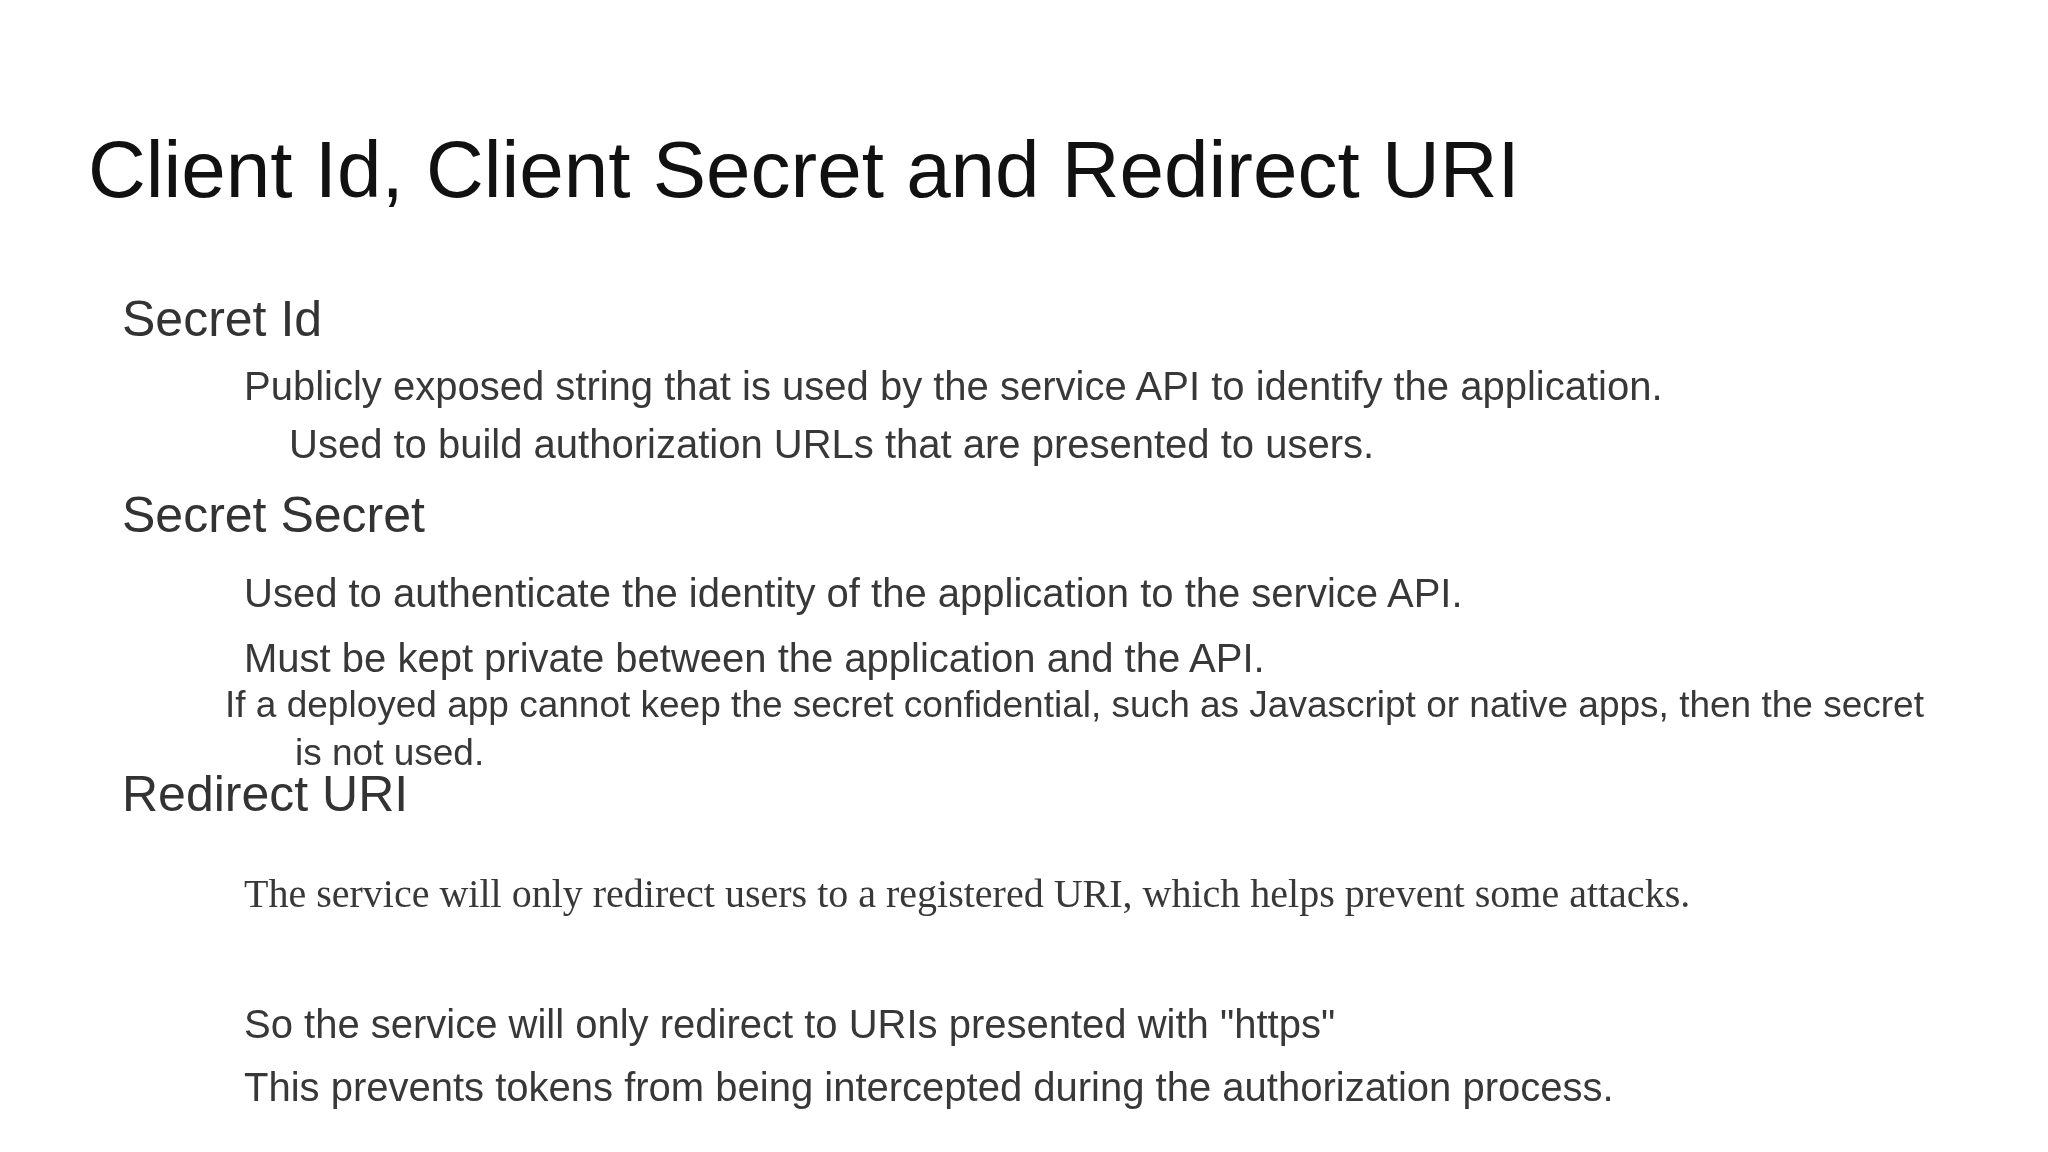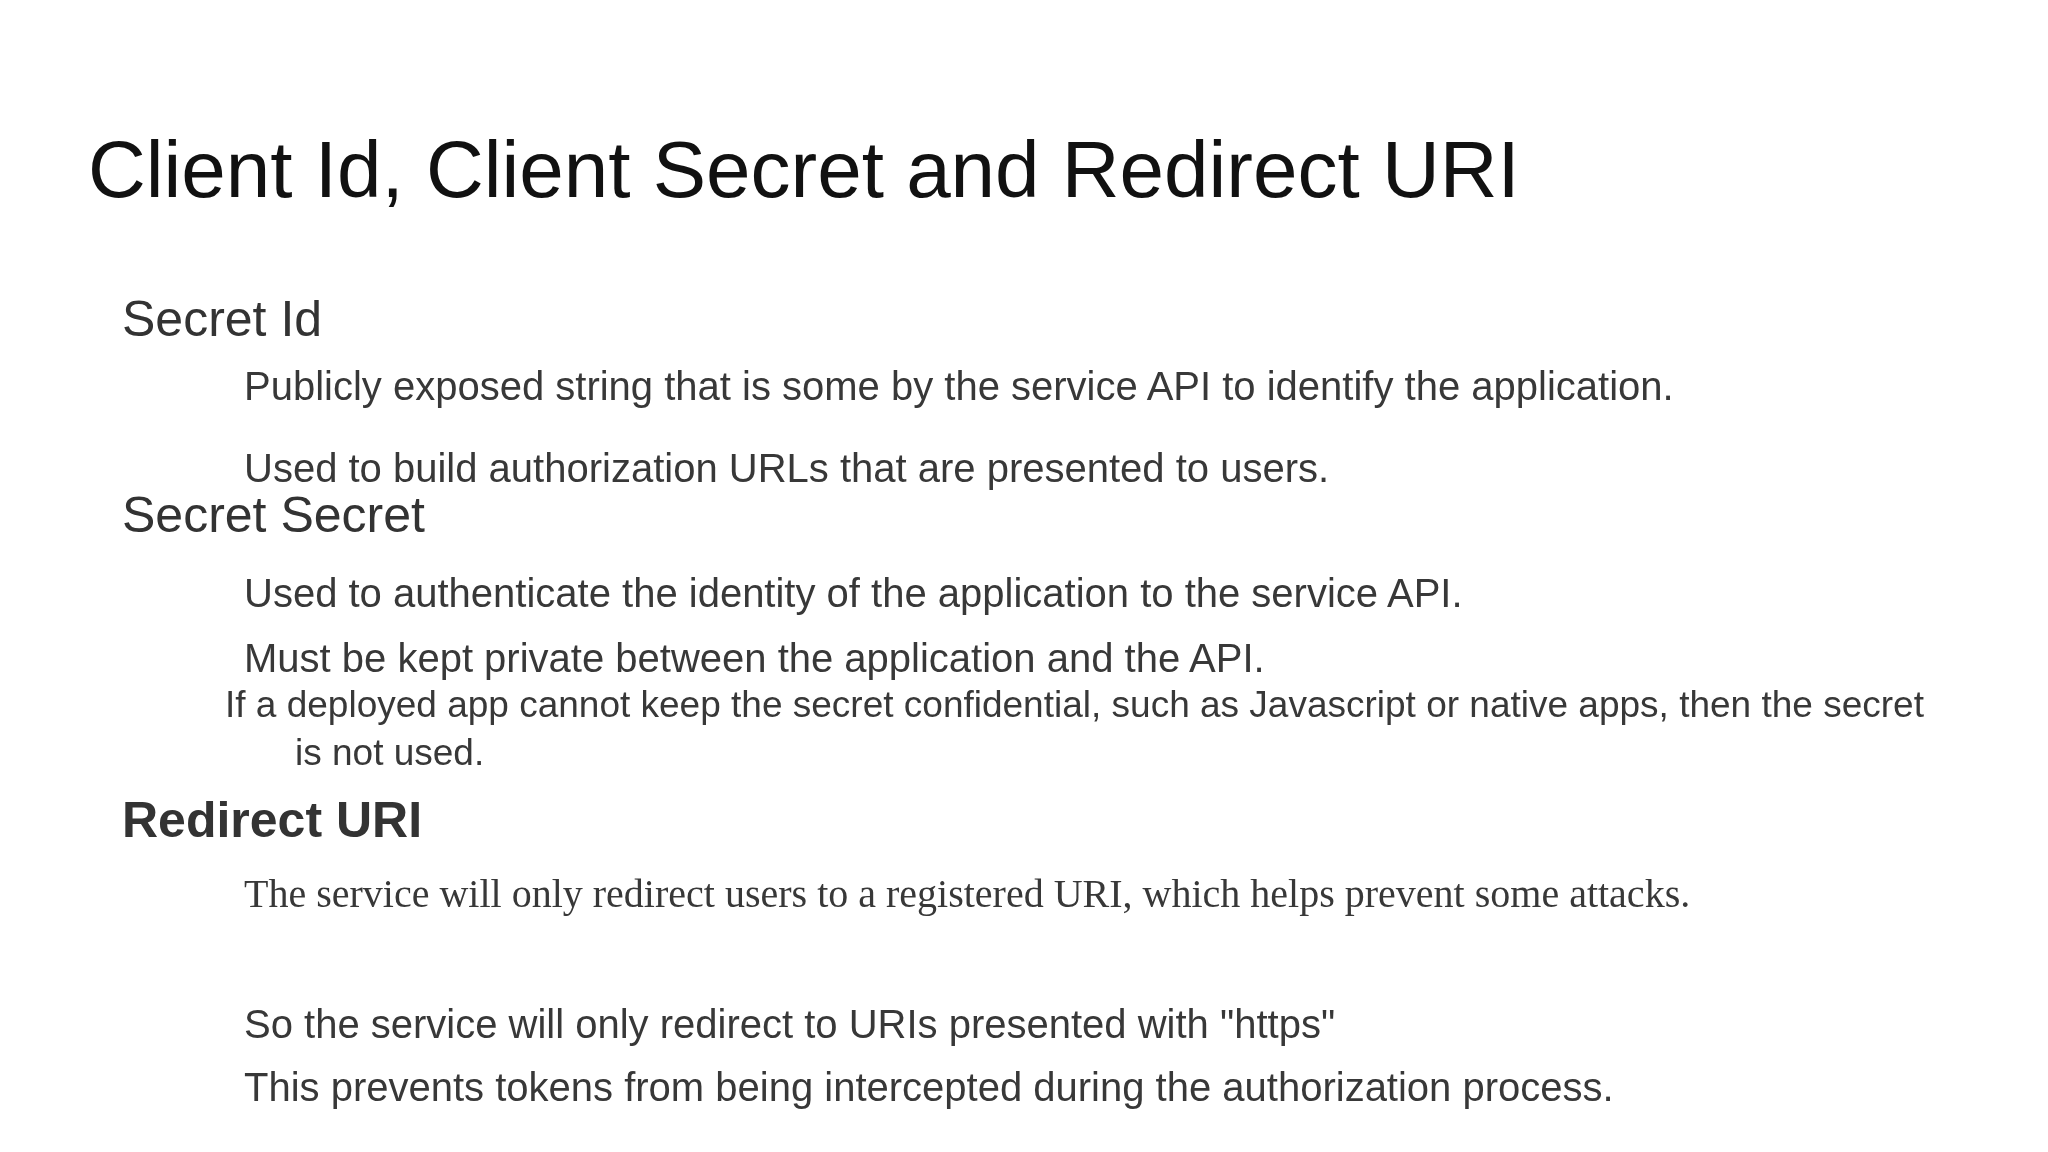--- a/index.html
+++ b/index.html
@@ -35,29 +35,29 @@
     letter-spacing: 0;
   }
   .section-heading {
     left: 122px;
     font-size: 50px;
     line-height: 60px;
     color: var(--heading, #333333);
   }
   .heading-client-id     { top: 289px; }
   .heading-client-secret { top: 485px; }
-  .heading-redirect-uri  { top: 790px; font-weight: bold; }
+  .heading-redirect-uri  { top: 764px; }
   .bullet {
     left: 244px;
     font-size: 40px;
     line-height: 48px;
     color: var(--body, #383838);
   }
   .b-publicly      { top: 362px; }
-  .b-used-build    { top: 444px; }
+  .b-used-build    { top: 420px; margin-left: 45px; }
   .b-used-auth     { top: 569px; }
   .b-must-kept     { top: 634px; }
   .b-the-service   { top: 870px; font-family: Liberation Serif, serif; }
   .b-any-http      { top: 935px; }
   .b-so-service    { top: 1000px; }
   .b-this-prevents { top: 1063px; }
   .note {
     position: absolute;
     left: 295px;
     top: 681px;
@@ -72,21 +72,21 @@
 </style>
 </head>
 <body>
 
 <div class="slide">
 
   <h1 class="line slide-title">Client Id, Client Secret and Redirect URI</h1>
 
   <h2 class="line section-heading heading-client-id">Secret Id</h2>
 
-  <p class="line bullet b-publicly">Publicly exposed string that is some by the service API to identify the application.</p>
+  <p class="line bullet b-publicly">Publicly exposed string that is used by the service API to identify the application.</p>
 
   <p class="line bullet b-used-build">Used to build authorization URLs that are presented to users.</p>
 
   <h2 class="line section-heading heading-client-secret">Secret Secret</h2>
 
   <p class="line bullet b-must-kept">Must be kept private between the application and the API.</p>
 
   <p class="line bullet b-used-auth">Used to authenticate the identity of the application to the service API.</p>
 
   <p class="note">If a deployed app cannot keep the secret confidential, such as Javascript or native apps, then the secret is not used.</p>

